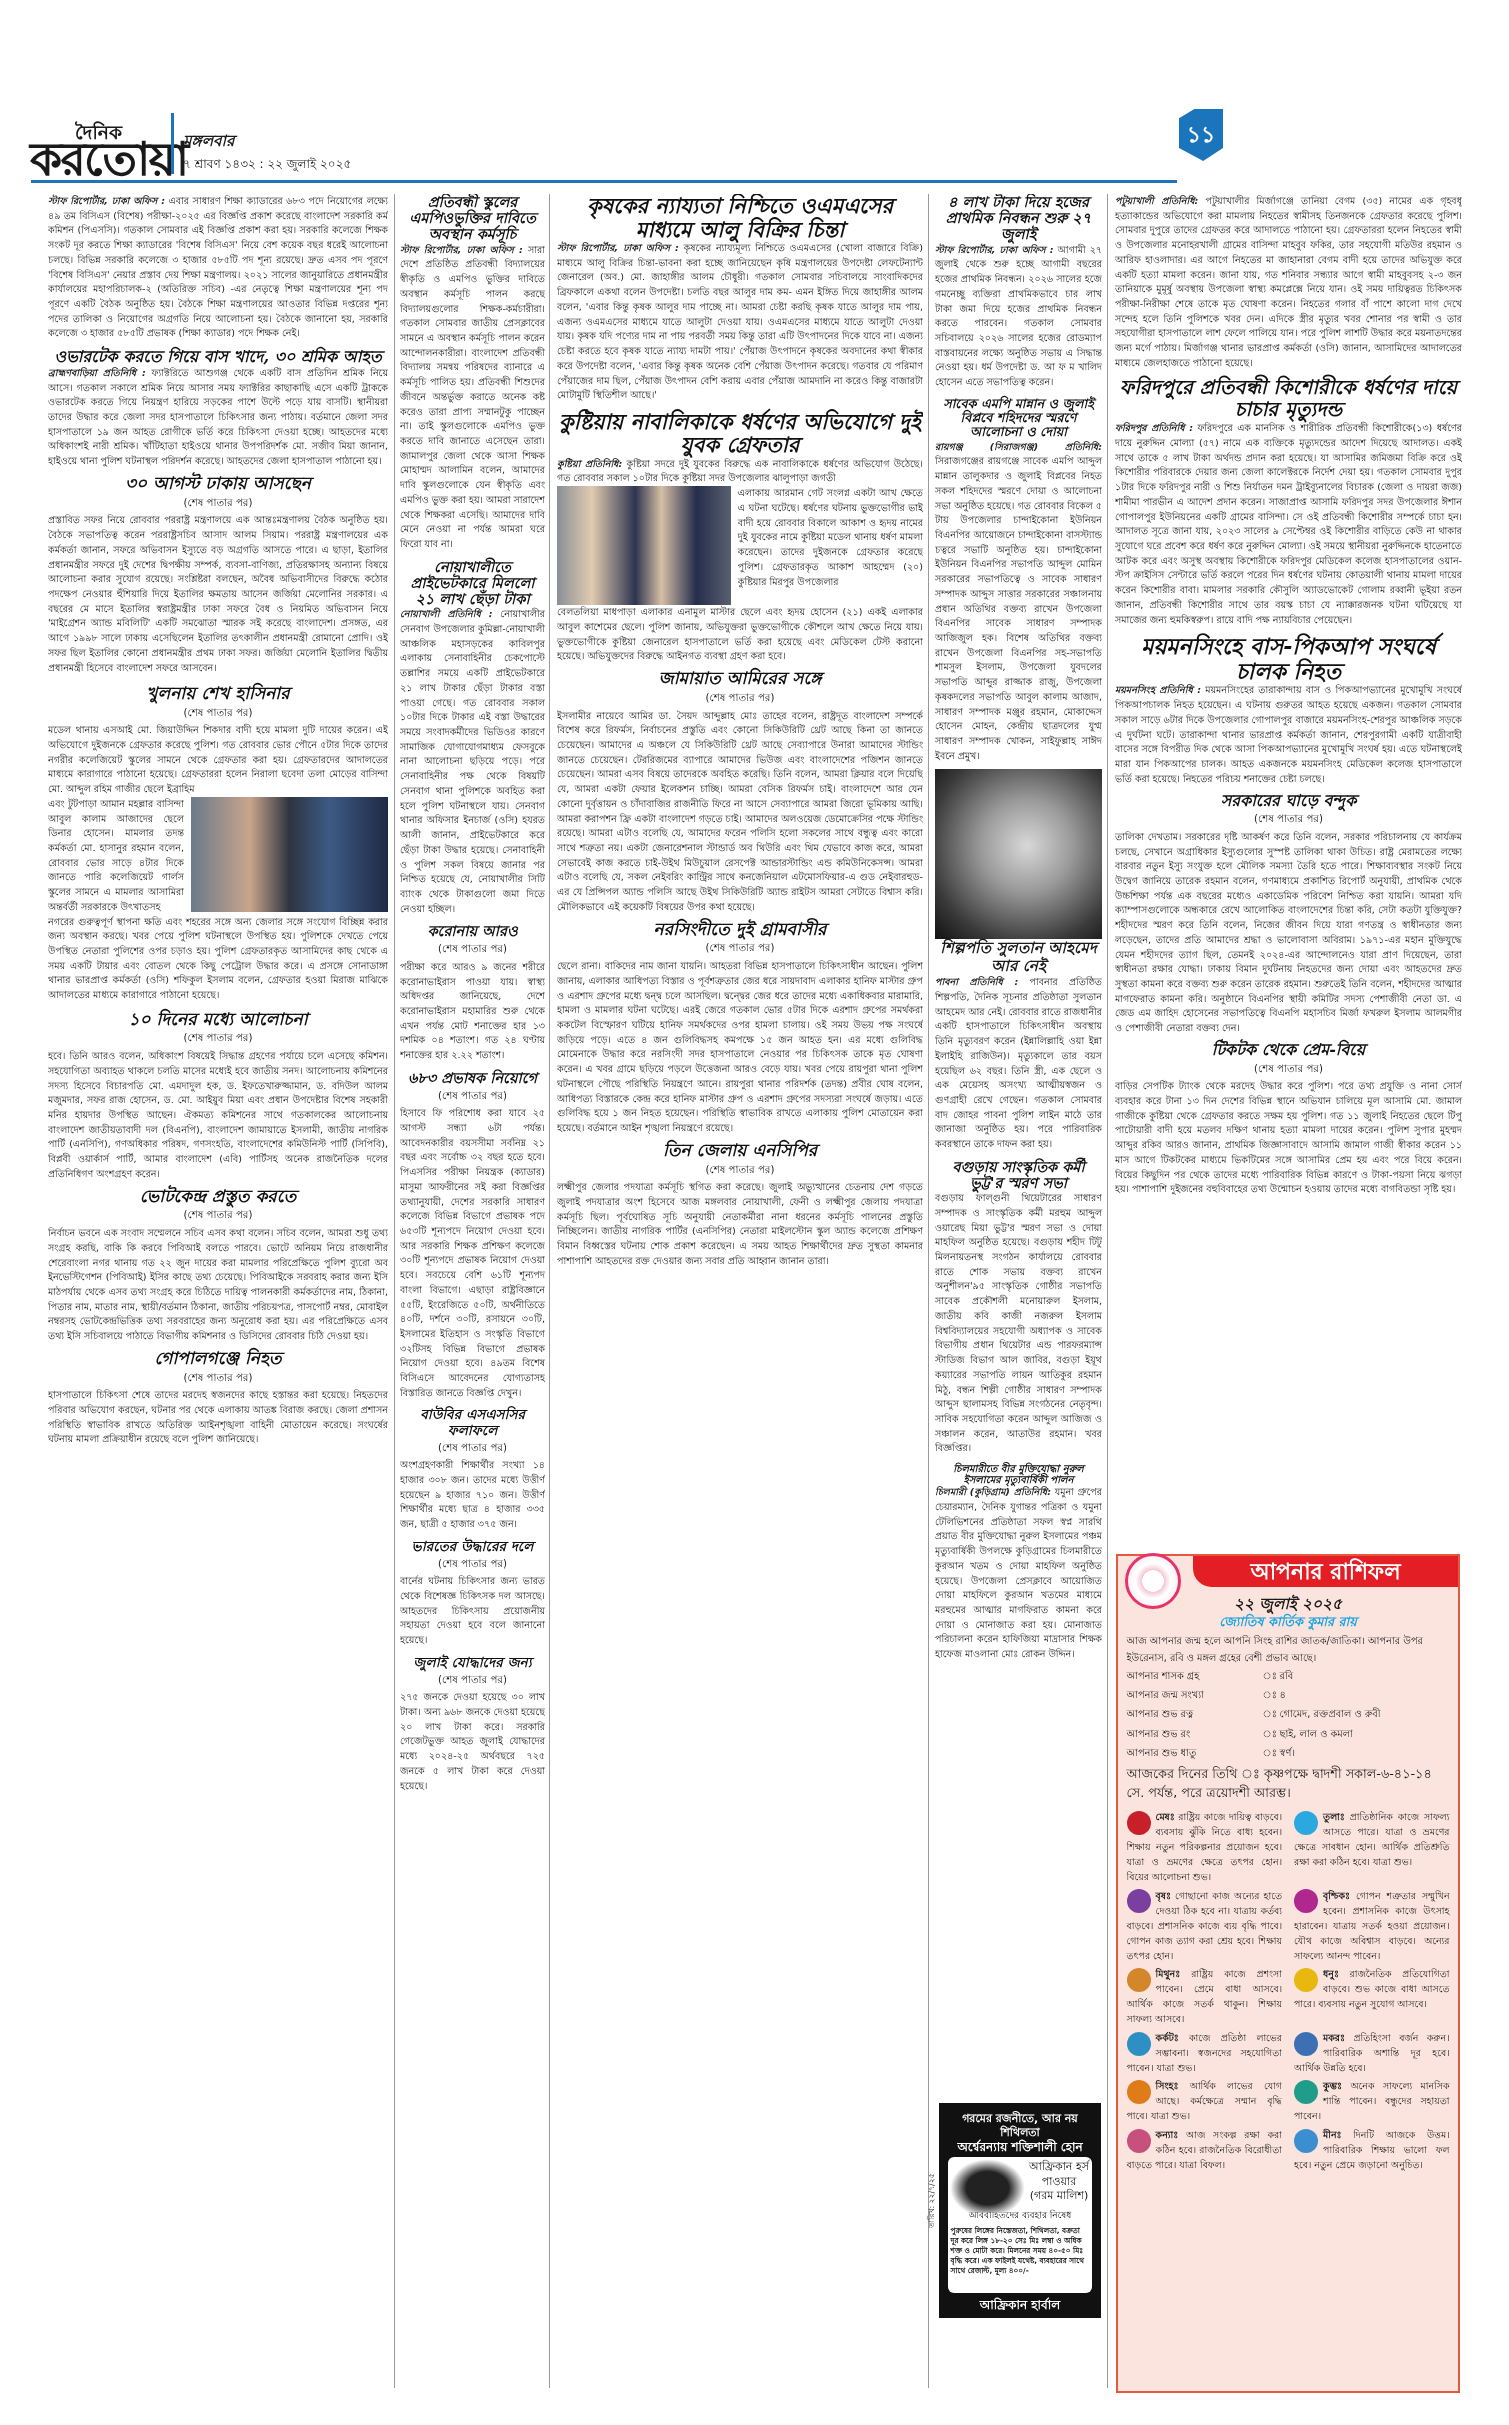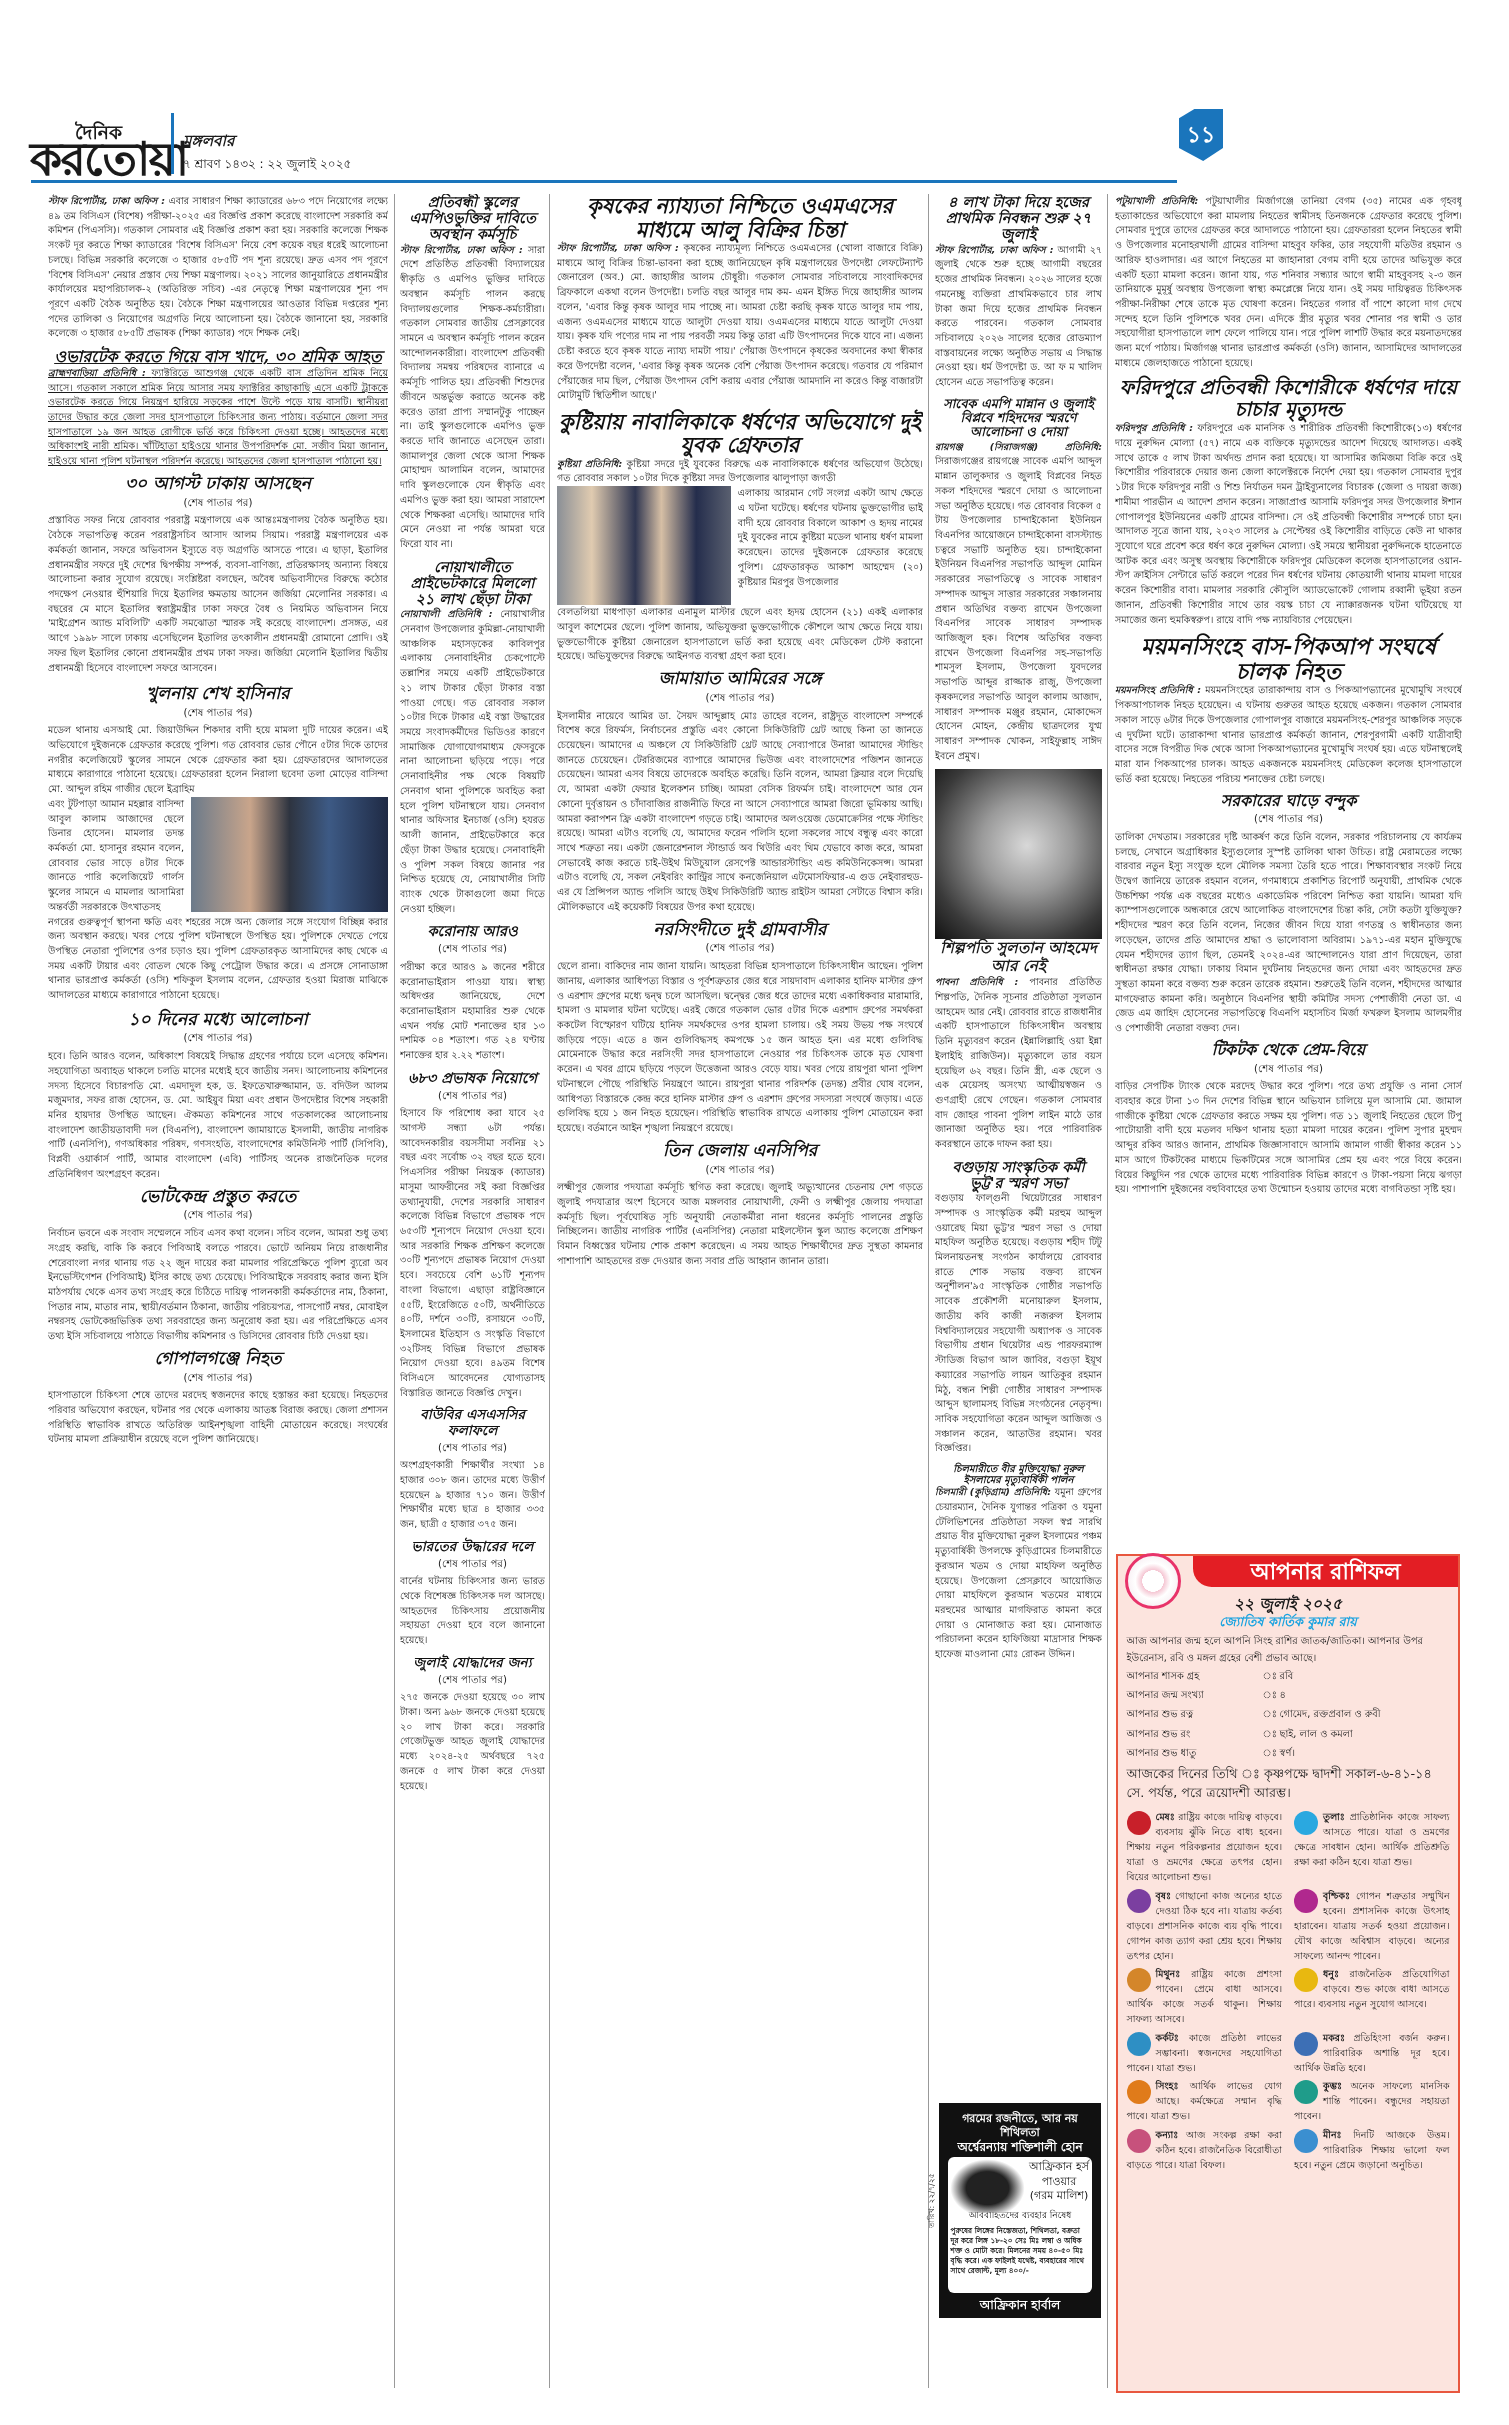--- a/index.html
+++ b/index.html
@@ -55,21 +55,21 @@
   <div class="day">মঙ্গলবার</div>
   <div class="date">৭ শ্রাবণ ১৪৩২ : ২২ জুলাই ২০২৫</div>
   <div class="pagenum">১১</div>
   <div class="rule"></div>
 </header>
 
 <section class="col" style="left:48px; top:194px; width:340px; height:2194px;">
   <article>
     <p class="body"><span class="by">স্টাফ রিপোর্টার, ঢাকা অফিস :</span> <span>এবার সাধারণ শিক্ষা ক্যাডারের ৬৮৩ পদে নিয়োগের লক্ষ্যে ৪৯ তম বিসিএস (বিশেষ) পরীক্ষা-২০২৫ এর বিজ্ঞপ্তি প্রকাশ করেছে বাংলাদেশ সরকারি কর্ম কমিশন (পিএসসি)। গতকাল সোমবার এই বিজ্ঞপ্তি প্রকাশ করা হয়। সরকারি কলেজে শিক্ষক সংকট দূর করতে শিক্ষা ক্যাডারের 'বিশেষ বিসিএস' নিয়ে বেশ কয়েক বছর ধরেই আলোচনা চলছে। বিভিন্ন সরকারি কলেজে ৩ হাজার ৫৮৫টি পদ শূন্য রয়েছে। দ্রুত এসব পদ পূরণে 'বিশেষ বিসিএস' নেয়ার প্রস্তাব দেয় শিক্ষা মন্ত্রণালয়। ২০২১ সালের জানুয়ারিতে প্রধানমন্ত্রীর কার্যালয়ের মহাপরিচালক-২ (অতিরিক্ত সচিব) -এর নেতৃত্বে শিক্ষা মন্ত্রণালয়ের শূন্য পদ পূরণে একটি বৈঠক অনুষ্ঠিত হয়। বৈঠকে শিক্ষা মন্ত্রণালয়ের আওতার বিভিন্ন দপ্তরের শূন্য পদের তালিকা ও নিয়োগের অগ্রগতি নিয়ে আলোচনা হয়। বৈঠকে জানানো হয়, সরকারি কলেজে ৩ হাজার ৫৮৫টি প্রভাষক (শিক্ষা ক্যাডার) পদে শিক্ষক নেই।</span></p>
   </article>
-  <article style="margin-top:6.8px;text-decoration:underline;">
+  <article style="margin-top:6.8px;">
     <h2 class="hl" style="font-size:16px;">ওভারটেক করতে গিয়ে বাস খাদে, ৩০ শ্রমিক আহত</h2>
     <p class="body"><span class="by">ব্রাহ্মণবাড়িয়া প্রতিনিধি :</span> <span>ফ্যাক্টরিতে আশুগঞ্জ থেকে একটি বাস প্রতিদিন শ্রমিক নিয়ে আসে। গতকাল সকালে শ্রমিক নিয়ে আসার সময় ফ্যাক্টরির কাছাকাছি এসে একটি ট্রাককে ওভারটেক করতে গিয়ে নিয়ন্ত্রণ হারিয়ে সড়কের পাশে উল্টে পড়ে যায় বাসটি। স্থানীয়রা তাদের উদ্ধার করে জেলা সদর হাসপাতালে চিকিৎসার জন্য পাঠায়। বর্তমানে জেলা সদর হাসপাতালে ১৯ জন আহত রোগীকে ভর্তি করে চিকিৎসা দেওয়া হচ্ছে। আহতদের মধ্যে অধিকাংশই নারী শ্রমিক। খাঁটিহাতা হাইওয়ে থানার উপপরিদর্শক মো. সজীব মিয়া জানান, হাইওয়ে থানা পুলিশ ঘটনাস্থল পরিদর্শন করেছে। আহতদের জেলা হাসপাতাল পাঠানো হয়।</span></p>
   </article>
   <article style="margin-top:5.1px;">
     <h2 class="hl" style="font-size:17px;">৩০ আগস্ট ঢাকায় আসছেন</h2>
     <div class="sub">(শেষ পাতার পর)</div>
     <p class="body">প্রস্তাবিত সফর নিয়ে রোববার পররাষ্ট্র মন্ত্রণালয়ে এক আন্তঃমন্ত্রণালয় বৈঠক অনুষ্ঠিত হয়। বৈঠকে সভাপতিত্ব করেন পররাষ্ট্রসচিব আসাদ আলম সিয়াম। পররাষ্ট্র মন্ত্রণালয়ের এক কর্মকর্তা জানান, সফরে অভিবাসন ইস্যুতে বড় অগ্রগতি আসতে পারে। এ ছাড়া, ইতালির প্রধানমন্ত্রীর সফরে দুই দেশের দ্বিপক্ষীয় সম্পর্ক, ব্যবসা-বাণিজ্য, প্রতিরক্ষাসহ অন্যান্য বিষয়ে আলোচনা করার সুযোগ রয়েছে। সংশ্লিষ্টরা বলছেন, অবৈধ অভিবাসীদের বিরুদ্ধে কঠোর পদক্ষেপ নেওয়ার হুঁশিয়ারি দিয়ে ইতালির ক্ষমতায় আসেন জর্জিয়া মেলোনির সরকার। এ বছরের মে মাসে ইতালির স্বরাষ্ট্রমন্ত্রীর ঢাকা সফরে বৈধ ও নিয়মিত অভিবাসন নিয়ে 'মাইগ্রেশন অ্যান্ড মবিলিটি' একটি সমঝোতা স্মারক সই করেছে বাংলাদেশ। প্রসঙ্গত, এর আগে ১৯৯৮ সালে ঢাকায় এসেছিলেন ইতালির তৎকালীন প্রধানমন্ত্রী রোমানো প্রোদি। ওই সফর ছিল ইতালির কোনো প্রধানমন্ত্রীর প্রথম ঢাকা সফর। জর্জিয়া মেলোনি ইতালির দ্বিতীয় প্রধানমন্ত্রী হিসেবে বাংলাদেশ সফরে আসবেন।</p>
   </article>
   <article style="margin-top:8.5px;">
     <h2 class="hl" style="font-size:17px;">খুলনায় শেখ হাসিনার</h2>

